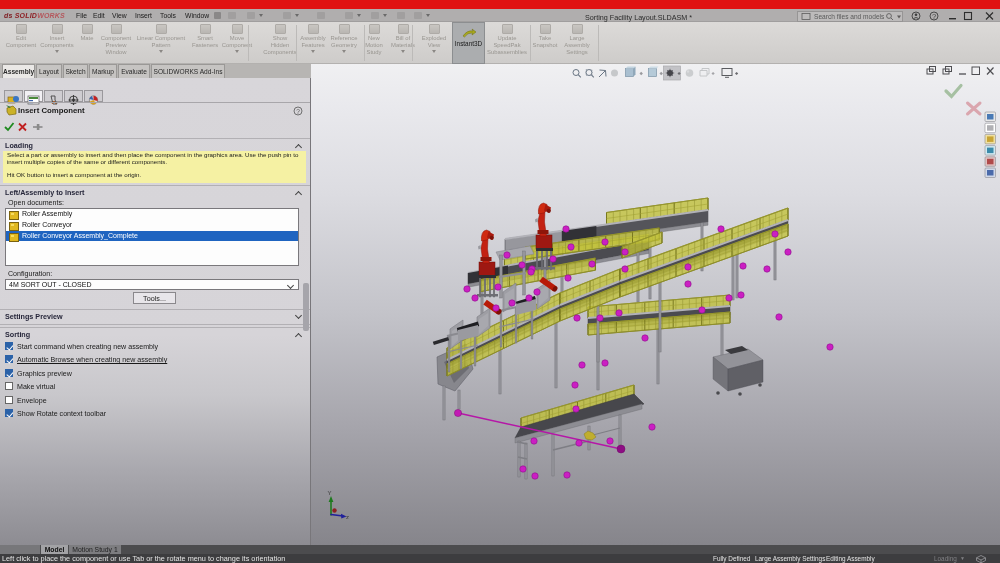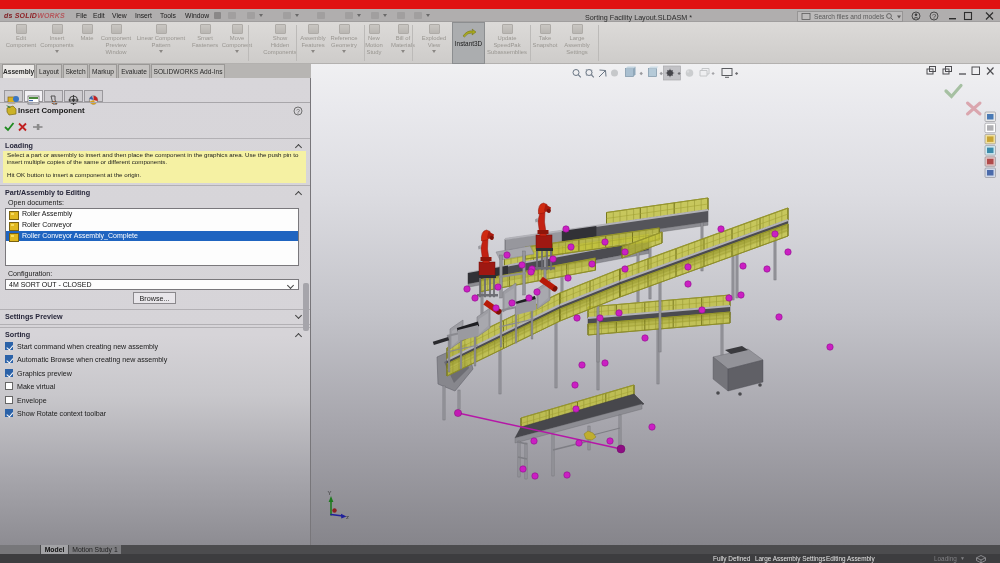--- a/index.html
+++ b/index.html
@@ -792,52 +792,53 @@
     <path d="M 1 6 L 4 9 L 9.5 2" fill="none" stroke="#1f8a1f" stroke-width="1.8"></path>
     <path d="M 15 2.5 L 22 9.5 M 22 2.5 L 15 9.5" stroke="#c02020" stroke-width="1.8"></path>
     <path d="M 29 6 L 34 6 M 34 3.8 L 34 8.2 M 34 6 L 38.5 6" stroke="#5a5a5a" stroke-width="1"></path>
       <rect x="32.8" y="3" width="2.6" height="6" fill="#8a8a8a"></rect>
   </svg>
   <div class="hline" style="top:60px;"></div>
   <div class="abs sechdr" style="left:5px;top:63px;">Loading</div>
   <span class="chevron up" style="left:296px;top:64px;"></span>
   <div class="abs" id="yellowbox">Select a part or assembly to insert and then place the component in the graphics area. Use the push pin to insert multiple copies of the same or different components.<br><br>Hit OK button to insert a component at the origin.</div>
   <div class="hline" style="top:107px;"></div>
-  <div class="abs sechdr" style="left:5px;top:110px;">Part/Assembly to Editing</div>
+  <div class="abs sechdr" style="left:5px;top:110px;">Left/Assembly to Insert</div>
   <span class="chevron up" style="left:296px;top:111px;"></span>
   <div class="abs" style="left:8px;top:121px;font-size:7.1px;color:#1a1a1a;text-align:right;">Open documents:</div>
   <div class="abs" id="listbox">
     <div class="litem"><span class="cubeic"></span>Roller Assembly</div>
     <div class="litem"><span class="cubeic"></span>Roller Conveyor</div>
     <div class="litem sel"><span class="cubeic"></span>Roller Conveyor Assembly_Complete</div>
   </div>
   <div class="abs" style="left:8px;top:191.5px;font-size:7.1px;color:#1a1a1a;">Configuration:</div>
   <div class="abs" id="cfgdd">4M SORT OUT - CLOSED<span class="chevron down" style="right:4px;top:2px;position:absolute;"></span></div>
-  <div class="abs" id="browsebtn">Browse...</div>
+  <div class="abs" id="browsebtn">Tools...</div>
   <div class="hline" style="top:231px;"></div>
   <div class="abs sechdr" style="left:5px;top:234px;">Settings Preview</div>
   <span class="chevron down" style="left:296px;top:234px;"></span>
   <div class="hline" style="top:246px;"></div>
   <div class="hline" style="top:249px;"></div>
   <div class="abs sechdr" style="left:5px;top:252px;">Sorting</div>
   <span class="chevron up" style="left:296px;top:253px;"></span>
   <div class="cbrow" style="top:264px;"><span class="cb on"></span>Start command when creating new assembly</div>
-  <div class="cbrow" style="top:277px;"><span class="cb on"></span>Automatic Browse when creating new assembly</div>
+  <div class="cbrow" style="top:277px;text-decoration:underline;"><span class="cb on"></span>Automatic Browse when creating new assembly</div>
   <div class="cbrow" style="top:291px;"><span class="cb on"></span>Graphics preview</div>
   <div class="cbrow" style="top:304px;"><span class="cb"></span>Make virtual</div>
   <div class="cbrow" style="top:318px;"><span class="cb"></span>Envelope</div>
   <div class="cbrow" style="top:331px;"><span class="cb on"></span>Show Rotate context toolbar</div>
   <div class="abs" style="left:303px;top:205px;width:6px;height:48px;background:#a6a5ab;border-radius:2px;"></div>
 </div>
 <div class="abs" id="bottomtabs">
   <div class="abs" style="left:0;top:0;width:40px;height:9px;background:#77777a;"></div>
   <div class="abs" style="left:41px;top:0;width:27px;height:9px;background:#a2a2a5;font-size:6.8px;font-weight:bold;color:#111;text-align:center;line-height:9px;">Model</div>
   <div class="abs" style="left:69px;top:0;width:52px;height:9px;background:#7d7d80;font-size:6.8px;color:#222;text-align:center;line-height:9px;">Motion Study 1</div>
 </div>
 <div class="abs" id="statusbar">
+  <span class="sbtext" style="left:2px;font-size:7.3px;">Left click to place the component or use Tab or the rotate menu to change its orientation</span>
   <span class="sbtext" style="left:713px;">Fully Defined</span>
   <span class="sbtext" style="left:755px;">Large Assembly Settings</span>
   <span class="sbtext" style="left:826px;">Editing Assembly</span>
   <span class="sbtext" style="left:934px;color:#808084;">Loading</span>
   <span class="sbtext" style="left:960px;color:#808084;font-size:5px;">▼</span>
   <svg class="sbtext" style="left:976px;top:1px;" width="10" height="8">
       <path d="M 5 0.5 L 9.5 2.8 L 9.5 5.5 L 5 7.8 L 0.5 5.5 L 0.5 2.8 Z M 0.5 2.8 L 5 5 L 9.5 2.8 M 5 5 L 5 7.8" fill="none" stroke="#9a9a9e" stroke-width="0.8"></path>
     </svg>
 </div>
 </body></html>

